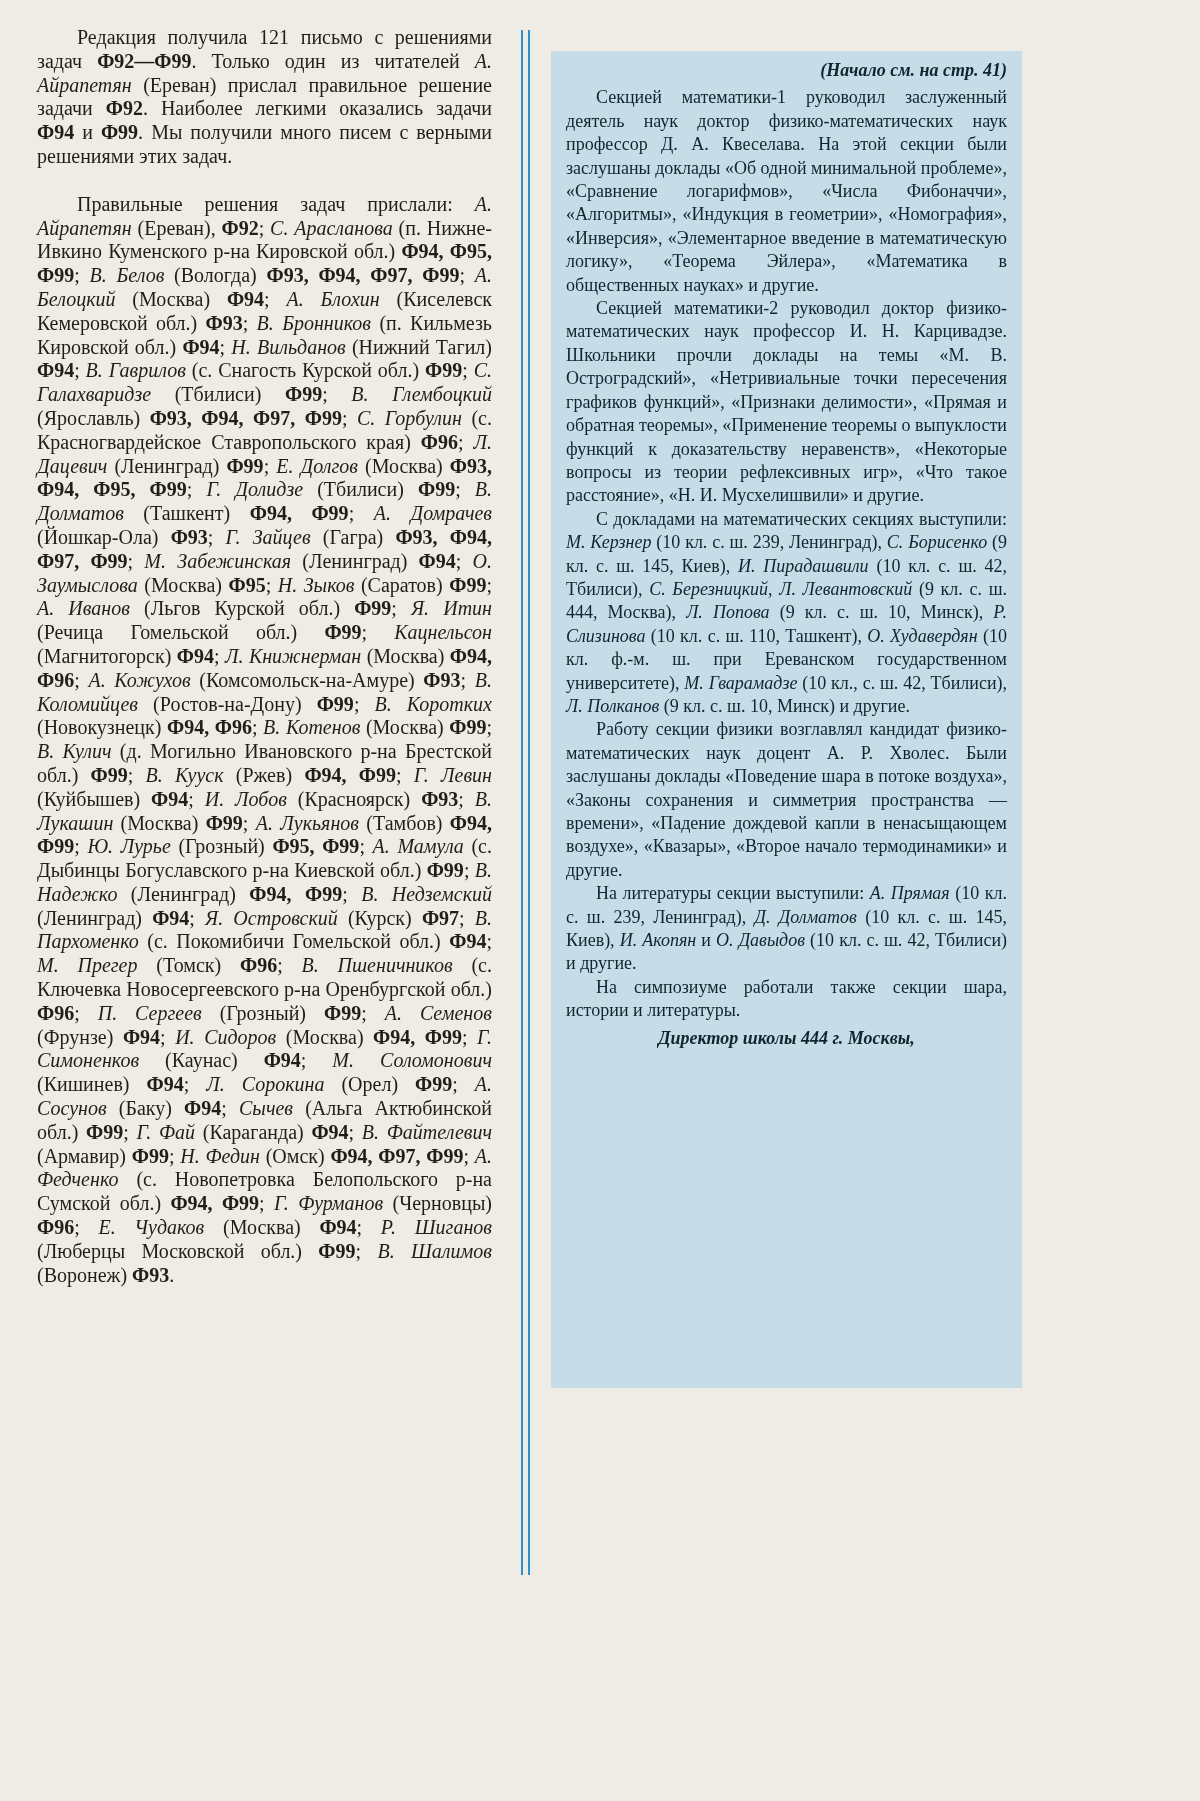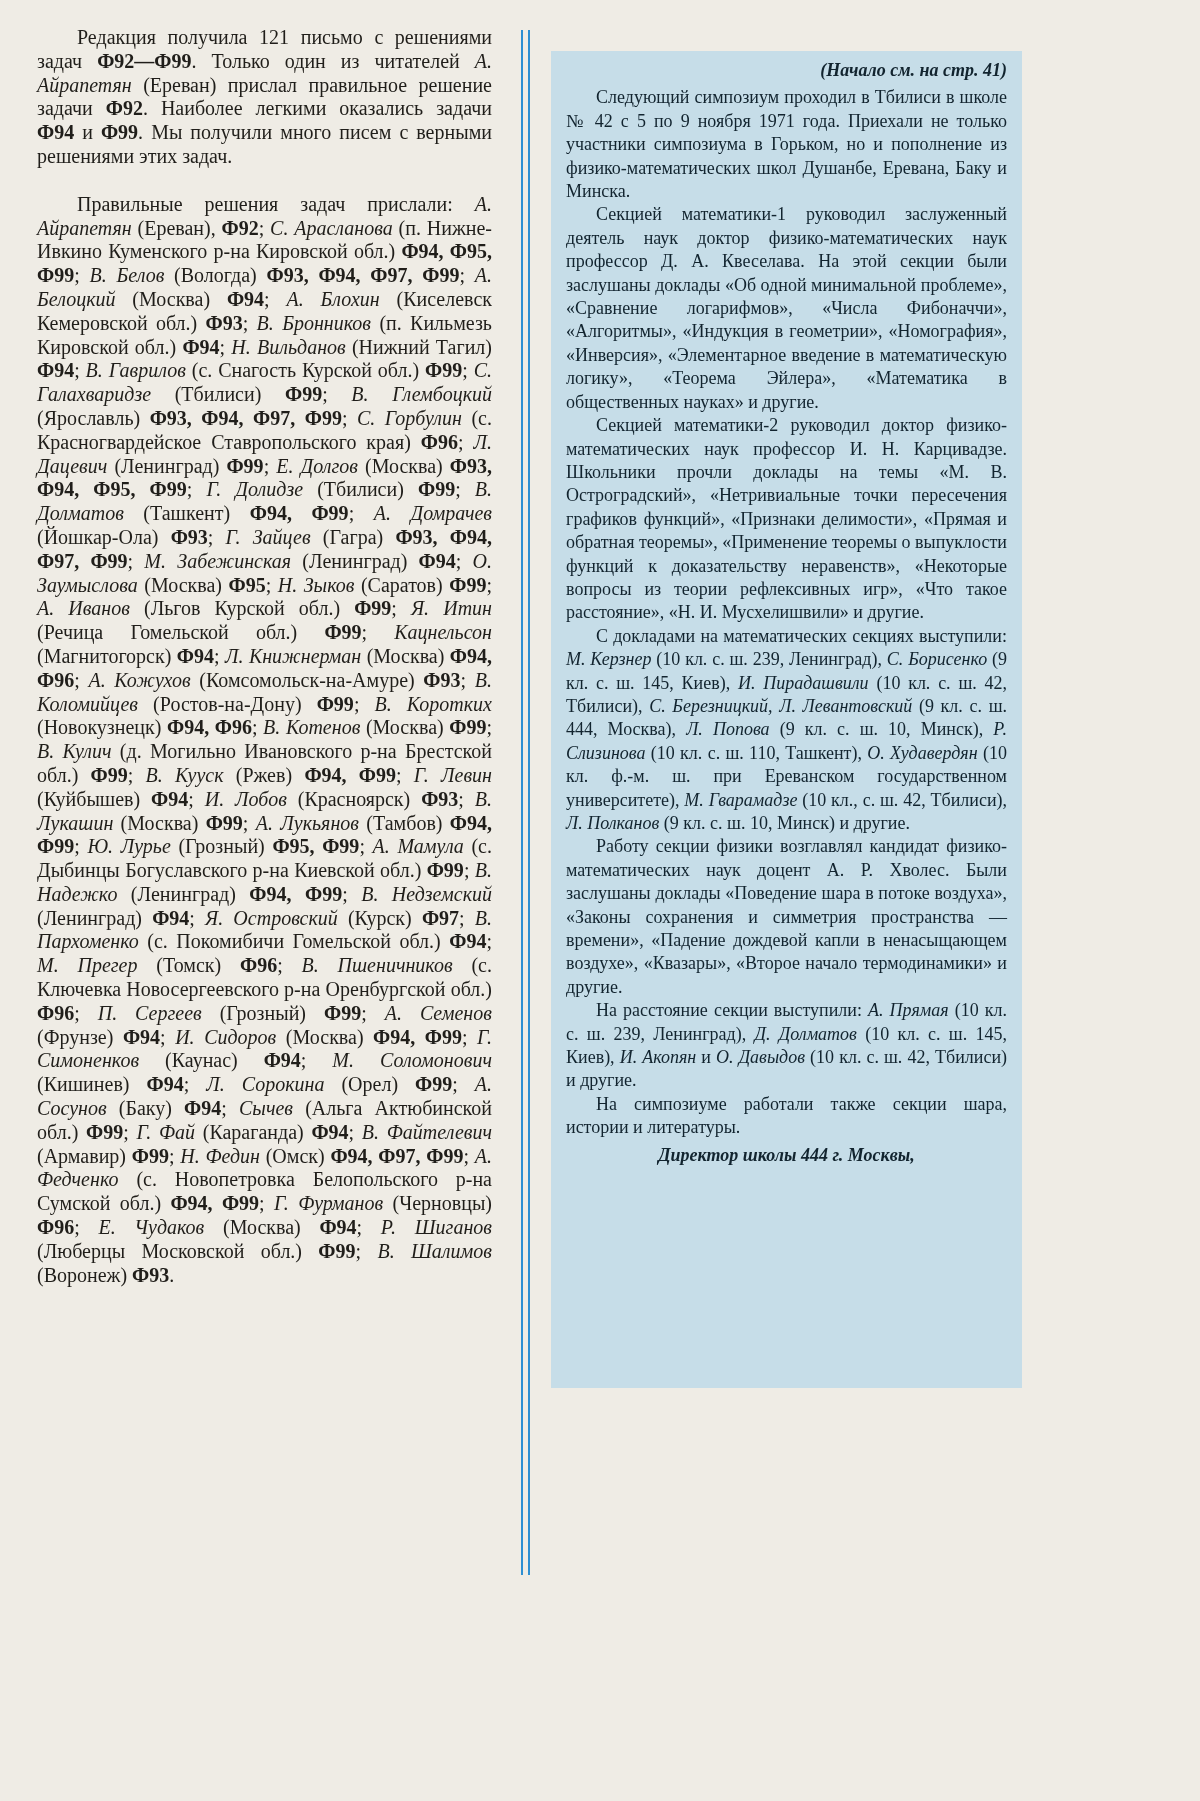--- a/index.html
+++ b/index.html
@@ -51,23 +51,22 @@
 
   <div class="col-left">
     <p><span>Редакция получила 121 письмо с решениями задач </span><span class="b">Ф92—Ф99</span><span>. Только один из читателей </span><span class="i">А. Айрапетян</span><span> (Ереван) прислал правильное решение задачи </span><span class="b">Ф92</span><span>. Наиболее легкими оказались задачи </span><span class="b">Ф94</span><span> и </span><span class="b">Ф99</span><span>. Мы получили много писем с верными решениями этих задач.</span></p>
     <p class="gap"><span>Правильные решения задач прислали: </span><span class="i">А. Айрапетян</span><span> (Ереван), </span><span class="b">Ф92</span><span>; </span><span class="i">С. Арасланова</span><span> (п. Нижне-Ивкино Куменского р-на Кировской обл.) </span><span class="b">Ф94, Ф95, Ф99</span><span>; </span><span class="i">В. Белов</span><span> (Вологда) </span><span class="b">Ф93, Ф94, Ф97, Ф99</span><span>; </span><span class="i">А. Белоцкий</span><span> (Москва) </span><span class="b">Ф94</span><span>; </span><span class="i">А. Блохин</span><span> (Киселевск Кемеровской обл.) </span><span class="b">Ф93</span><span>; </span><span class="i">В. Бронников</span><span> (п. Кильмезь Кировской обл.) </span><span class="b">Ф94</span><span>; </span><span class="i">Н. Вильданов</span><span> (Нижний Тагил) </span><span class="b">Ф94</span><span>; </span><span class="i">В. Гаврилов</span><span> (с. Снагость Курской обл.) </span><span class="b">Ф99</span><span>; </span><span class="i">С. Галахваридзе</span><span> (Тбилиси) </span><span class="b">Ф99</span><span>; </span><span class="i">В. Глембоцкий</span><span> (Ярославль) </span><span class="b">Ф93, Ф94, Ф97, Ф99</span><span>; </span><span class="i">С. Горбулин</span><span> (с. Красногвардейское Ставропольского края) </span><span class="b">Ф96</span><span>; </span><span class="i">Л. Дацевич</span><span> (Ленинград) </span><span class="b">Ф99</span><span>; </span><span class="i">Е. Долгов</span><span> (Москва) </span><span class="b">Ф93, Ф94, Ф95, Ф99</span><span>; </span><span class="i">Г. Долидзе</span><span> (Тбилиси) </span><span class="b">Ф99</span><span>; </span><span class="i">В. Долматов</span><span> (Ташкент) </span><span class="b">Ф94, Ф99</span><span>; </span><span class="i">А. Домрачев</span><span> (Йошкар-Ола) </span><span class="b">Ф93</span><span>; </span><span class="i">Г. Зайцев</span><span> (Гагра) </span><span class="b">Ф93, Ф94, Ф97, Ф99</span><span>; </span><span class="i">М. Забежинская</span><span> (Ленинград) </span><span class="b">Ф94</span><span>; </span><span class="i">О. Заумыслова</span><span> (Москва) </span><span class="b">Ф95</span><span>; </span><span class="i">Н. Зыков</span><span> (Саратов) </span><span class="b">Ф99</span><span>; </span><span class="i">А. Иванов</span><span> (Льгов Курской обл.) </span><span class="b">Ф99</span><span>; </span><span class="i">Я. Итин</span><span> (Речица Гомельской обл.) </span><span class="b">Ф99</span><span>; </span><span class="i">Кацнельсон</span><span> (Магнитогорск) </span><span class="b">Ф94</span><span>; </span><span class="i">Л. Книжнерман</span><span> (Москва) </span><span class="b">Ф94, Ф96</span><span>; </span><span class="i">А. Кожухов</span><span> (Комсомольск-на-Амуре) </span><span class="b">Ф93</span><span>; </span><span class="i">В. Коломийцев</span><span> (Ростов-на-Дону) </span><span class="b">Ф99</span><span>; </span><span class="i">В. Коротких</span><span> (Новокузнецк) </span><span class="b">Ф94, Ф96</span><span>; </span><span class="i">В. Котенов</span><span> (Москва) </span><span class="b">Ф99</span><span>; </span><span class="i">В. Кулич</span><span> (д. Могильно Ивановского р-на Брестской обл.) </span><span class="b">Ф99</span><span>; </span><span class="i">В. Кууск</span><span> (Ржев) </span><span class="b">Ф94, Ф99</span><span>; </span><span class="i">Г. Левин</span><span> (Куйбышев) </span><span class="b">Ф94</span><span>; </span><span class="i">И. Лобов</span><span> (Красноярск) </span><span class="b">Ф93</span><span>; </span><span class="i">В. Лукашин</span><span> (Москва) </span><span class="b">Ф99</span><span>; </span><span class="i">А. Лукьянов</span><span> (Тамбов) </span><span class="b">Ф94, Ф99</span><span>; </span><span class="i">Ю. Лурье</span><span> (Грозный) </span><span class="b">Ф95, Ф99</span><span>; </span><span class="i">А. Мамула</span><span> (с. Дыбинцы Богуславского р-на Киевской обл.) </span><span class="b">Ф99</span><span>; </span><span class="i">В. Надежко</span><span> (Ленинград) </span><span class="b">Ф94, Ф99</span><span>; </span><span class="i">В. Недземский</span><span> (Ленинград) </span><span class="b">Ф94</span><span>; </span><span class="i">Я. Островский</span><span> (Курск) </span><span class="b">Ф97</span><span>; </span><span class="i">В. Пархоменко</span><span> (с. Покомибичи Гомельской обл.) </span><span class="b">Ф94</span><span>; </span><span class="i">М. Прегер</span><span> (Томск) </span><span class="b">Ф96</span><span>; </span><span class="i">В. Пшеничников</span><span> (с. Ключевка Новосергеевского р-на Оренбургской обл.) </span><span class="b">Ф96</span><span>; </span><span class="i">П. Сергеев</span><span> (Грозный) </span><span class="b">Ф99</span><span>; </span><span class="i">А. Семенов</span><span> (Фрунзе) </span><span class="b">Ф94</span><span>; </span><span class="i">И. Сидоров</span><span> (Москва) </span><span class="b">Ф94, Ф99</span><span>; </span><span class="i">Г. Симоненков</span><span> (Каунас) </span><span class="b">Ф94</span><span>; </span><span class="i">М. Соломонович</span><span> (Кишинев) </span><span class="b">Ф94</span><span>; </span><span class="i">Л. Сорокина</span><span> (Орел) </span><span class="b">Ф99</span><span>; </span><span class="i">А. Сосунов</span><span> (Баку) </span><span class="b">Ф94</span><span>; </span><span class="i">Сычев</span><span> (Альга Актюбинской обл.) </span><span class="b">Ф99</span><span>; </span><span class="i">Г. Фай</span><span> (Караганда) </span><span class="b">Ф94</span><span>; </span><span class="i">В. Файтелевич</span><span> (Армавир) </span><span class="b">Ф99</span><span>; </span><span class="i">Н. Федин</span><span> (Омск) </span><span class="b">Ф94, Ф97, Ф99</span><span>; </span><span class="i">А. Федченко</span><span> (с. Новопетровка Белопольского р-на Сумской обл.) </span><span class="b">Ф94, Ф99</span><span>; </span><span class="i">Г. Фурманов</span><span> (Черновцы) </span><span class="b">Ф96</span><span>; </span><span class="i">Е. Чудаков</span><span> (Москва) </span><span class="b">Ф94</span><span>; </span><span class="i">Р. Шиганов</span><span> (Люберцы Московской обл.) </span><span class="b">Ф99</span><span>; </span><span class="i">В. Шалимов</span><span> (Воронеж) </span><span class="b">Ф93</span><span>.</span></p>
   </div>
 
   <div class="divider"></div>
 
   <div class="panel">
     <p class="cont"><span class="bi">(Начало см. на стр. 41)</span></p>
-    <p><span>Следующий симпозиум проходил в Тбилиси в школе № 42 с 5 по 9 ноября 1971 года. Приехали не только участники симпозиума в Горьком, но и пополнение из физико-математических школ Душанбе, Еревана, Баку и Минска.</span></p>
     <p><span>Секцией математики-1 руководил заслуженный деятель наук доктор физико-математических наук профессор Д. А. Квеселава. На этой секции были заслушаны доклады «Об одной минимальной проблеме», «Сравнение логарифмов», «Числа Фибоначчи», «Алгоритмы», «Индукция в геометрии», «Номография», «Инверсия», «Элементарное введение в математическую логику», «Теорема Эйлера», «Математика в общественных науках» и другие.</span></p>
     <p><span>Секцией математики-2 руководил доктор физико-математических наук профессор И. Н. Карцивадзе. Школьники прочли доклады на темы «М. В. Остроградский», «Нетривиальные точки пересечения графиков функций», «Признаки делимости», «Прямая и обратная теоремы», «Применение теоремы о выпуклости функций к доказательству неравенств», «Некоторые вопросы из теории рефлексивных игр», «Что такое расстояние», «Н. И. Мусхелишвили» и другие.</span></p>
     <p><span>С докладами на математических секциях выступили: </span><span class="i">М. Керзнер</span><span> (10 кл. с. ш. 239, Ленинград), </span><span class="i">С. Борисенко</span><span> (9 кл. с. ш. 145, Киев), </span><span class="i">И. Пирадашвили</span><span> (10 кл. с. ш. 42, Тбилиси), </span><span class="i">С. Березницкий, Л. Левантовский</span><span> (9 кл. с. ш. 444, Москва), </span><span class="i">Л. Попова</span><span> (9 кл. с. ш. 10, Минск), </span><span class="i">Р. Слизинова</span><span> (10 кл. с. ш. 110, Ташкент), </span><span class="i">О. Худавердян</span><span> (10 кл. ф.-м. ш. при Ереванском государственном университете), </span><span class="i">М. Гварамадзе</span><span> (10 кл., с. ш. 42, Тбилиси), </span><span class="i">Л. Полканов</span><span> (9 кл. с. ш. 10, Минск) и другие.</span></p>
     <p><span>Работу секции физики возглавлял кандидат физико-математических наук доцент А. Р. Хволес. Были заслушаны доклады «Поведение шара в потоке воздуха», «Законы сохранения и симметрия пространства — времени», «Падение дождевой капли в ненасыщающем воздухе», «Квазары», «Второе начало термодинамики» и другие.</span></p>
-    <p><span>На расстояние секции выступили: </span><span class="i">А. Прямая</span><span> (10 кл. с. ш. 239, Ленинград), </span><span class="i">Д. Долматов</span><span> (10 кл. с. ш. 145, Киев), </span><span class="i">И. Акопян</span><span> и </span><span class="i">О. Давыдов</span><span> (10 кл. с. ш. 42, Тбилиси) и другие.</span></p>
+    <p><span>На литературы секции выступили: </span><span class="i">А. Прямая</span><span> (10 кл. с. ш. 239, Ленинград), </span><span class="i">Д. Долматов</span><span> (10 кл. с. ш. 145, Киев), </span><span class="i">И. Акопян</span><span> и </span><span class="i">О. Давыдов</span><span> (10 кл. с. ш. 42, Тбилиси) и другие.</span></p>
     <p><span>На симпозиуме работали также секции шара, истории и литературы.</span></p>
     <p class="sig"><span class="bi">Директор школы 444 г. Москвы,</span></p>
   </div>
 
 </div>
 
 </body></html>

